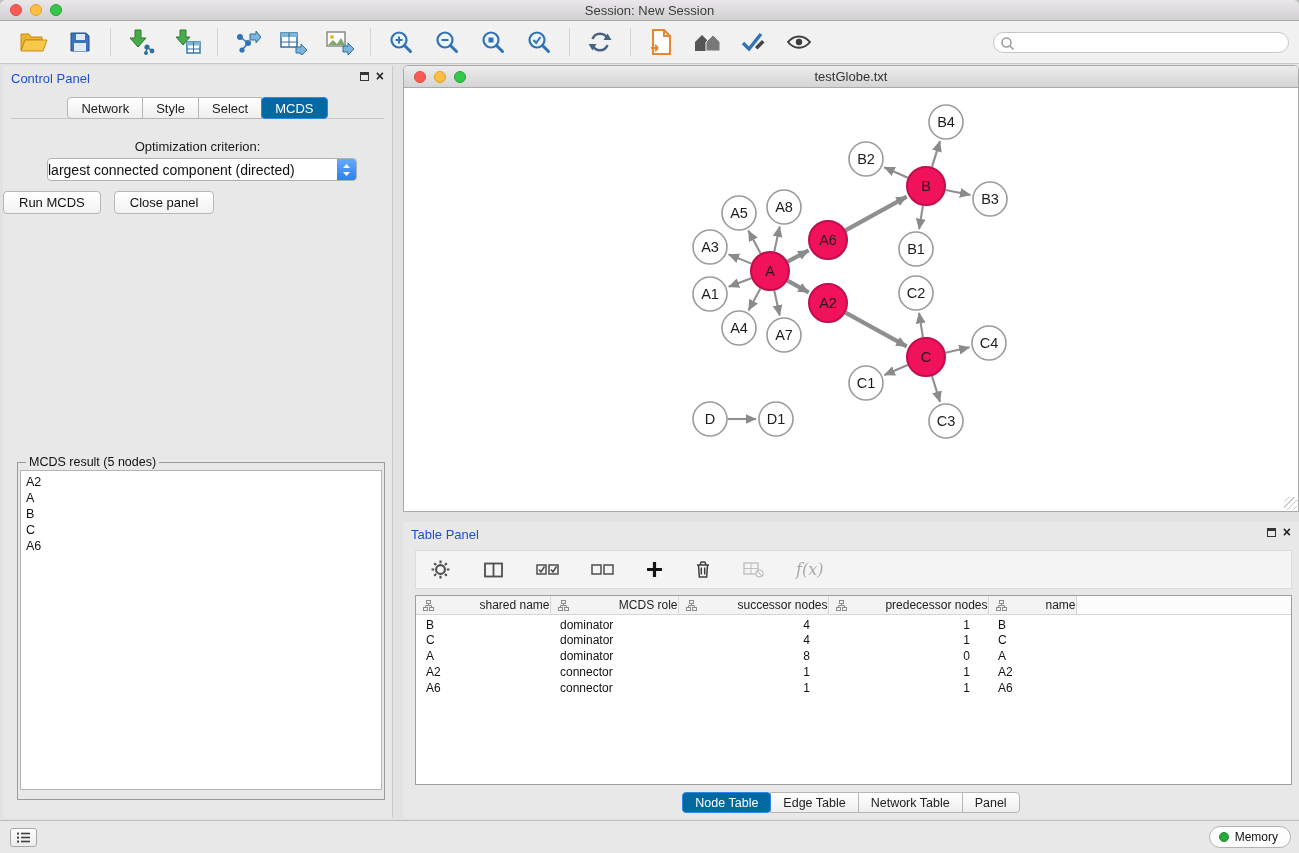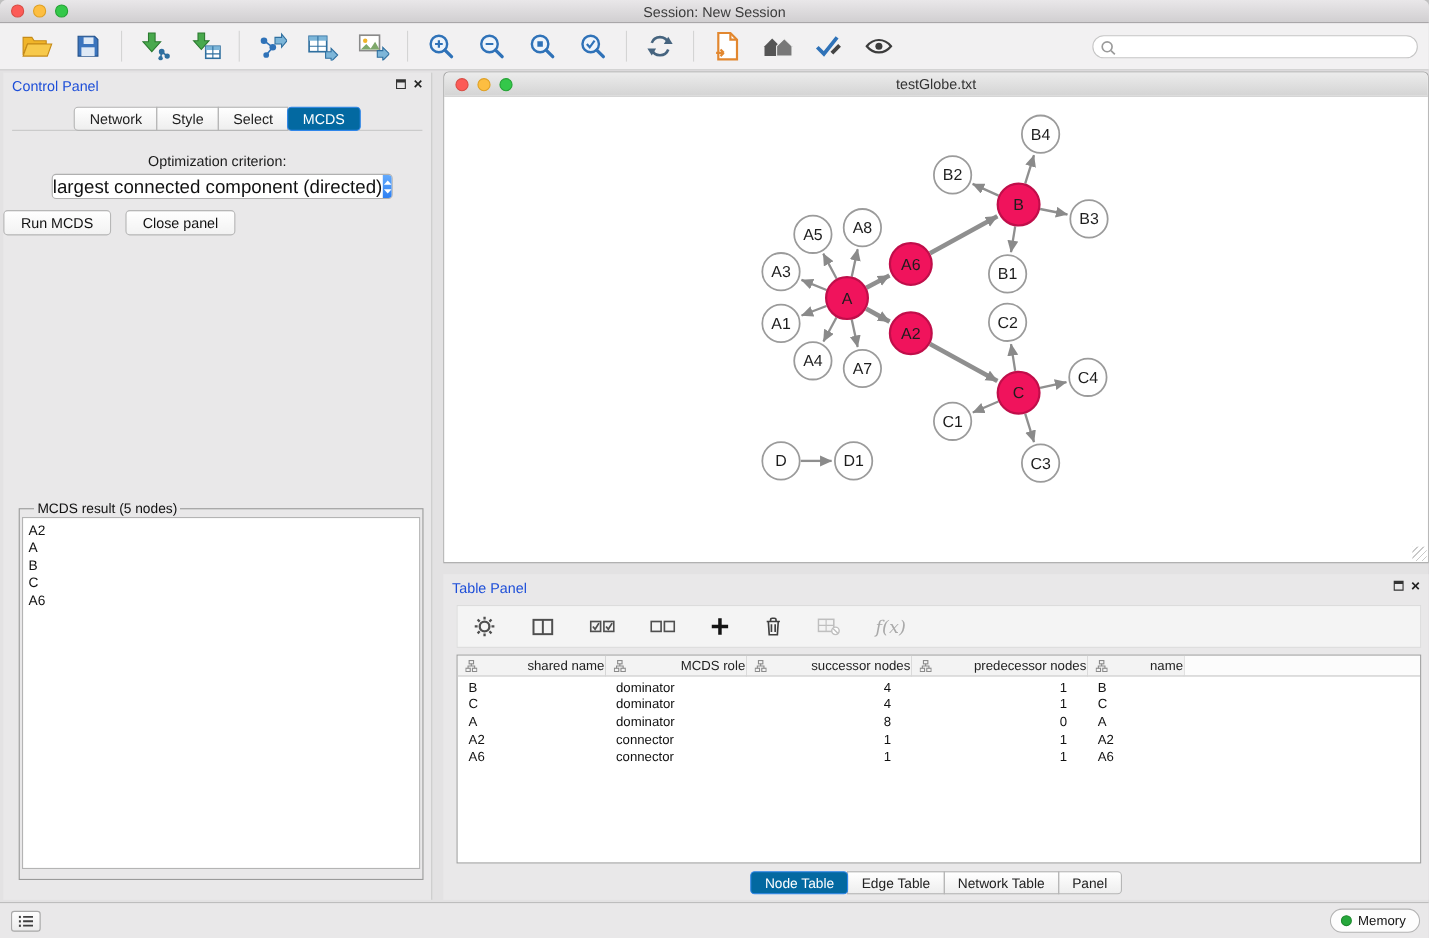--- a/index.html
+++ b/index.html
@@ -43,30 +43,30 @@
   .cp-tabs::after { content:""; position:absolute; left:8px; right:8px; bottom:0; height:1px; background:#c8c8c8; }
   .seg-tab { position:relative; z-index:1; background:linear-gradient(#ffffff,#eeeeee);
     border:1px solid #b6b6b6; color:#222; padding:3px 13px; font-size:13px; margin-left:-1px; }
   .seg-tab:first-child { border-radius:4px 0 0 4px; margin-left:0; }
   .seg-tab:last-child { border-radius:0 4px 4px 0; }
   .seg-tab.active { background:#0369a1; border-color:#2f86ea; color:#fff; border-radius:4px; z-index:2; }
 
   .opt-label { text-align:center; margin-top:20px; font-size:13px; color:#1a1a1a; }
   .dropdown { position:absolute; left:44px; top:92px; width:310px; height:23px; background:#fff;
     border:1px solid #b0b0b0; border-radius:4px; display:flex; align-items:center; overflow:hidden; }
-  .dropdown-text { flex:1; font-size:17px; color:#111; white-space:nowrap; }
+  .dropdown-text { flex:1; font-size:14px; color:#111; white-space:nowrap; }
   .dropdown-stepper { width:19px; height:23px; background:linear-gradient(#66acfd,#2b7df0);
     display:flex; align-items:center; justify-content:center; border-radius:0 3px 3px 0; }
   .btn-row { position:absolute; left:0; top:125px; width:100%; display:flex; justify-content:flex-start; gap:13px; }
   .push-btn { background:linear-gradient(#ffffff,#f2f2f2); border:1px solid #b7b7b7; border-radius:4px;
     font-size:13px; color:#111; padding:3px 15px; font-family:"Liberation Sans",sans-serif; }
 
   .result-box { position:absolute; left:14px; top:389px; width:368px; height:345px;
     border:1px solid #9a9a9a; background:transparent; }
-  .result-box legend { font-size:12.5px; color:#111; padding:0 3px; margin-left:13px; }
+  .result-box legend { font-size:12.5px; color:#111; padding:0 3px; margin-left:8px; }
   .result-list { margin:1px 2px 2px 2px; height:calc(100% - 10px); background:#fff;
     border:1px solid #b4b4b4; overflow:hidden; padding:3px 5px; }
   .result-item { font-size:12.5px; color:#111; line-height:16px; }
 
   
   .net-window { position:absolute; left:403px; top:65px; width:896px; height:447px;
     border:1px solid #a9a9a9; border-radius:5px 5px 0 0; background:#fff; }
   .net-titlebar { position:relative; height:22px; background:linear-gradient(#ececec,#d4d4d4);
     border-bottom:1px solid #aaa; border-radius:4px 4px 0 0; display:flex; align-items:center; }
   .net-title { position:absolute; left:0; right:0; text-align:center; font-size:13px; color:#333; }

